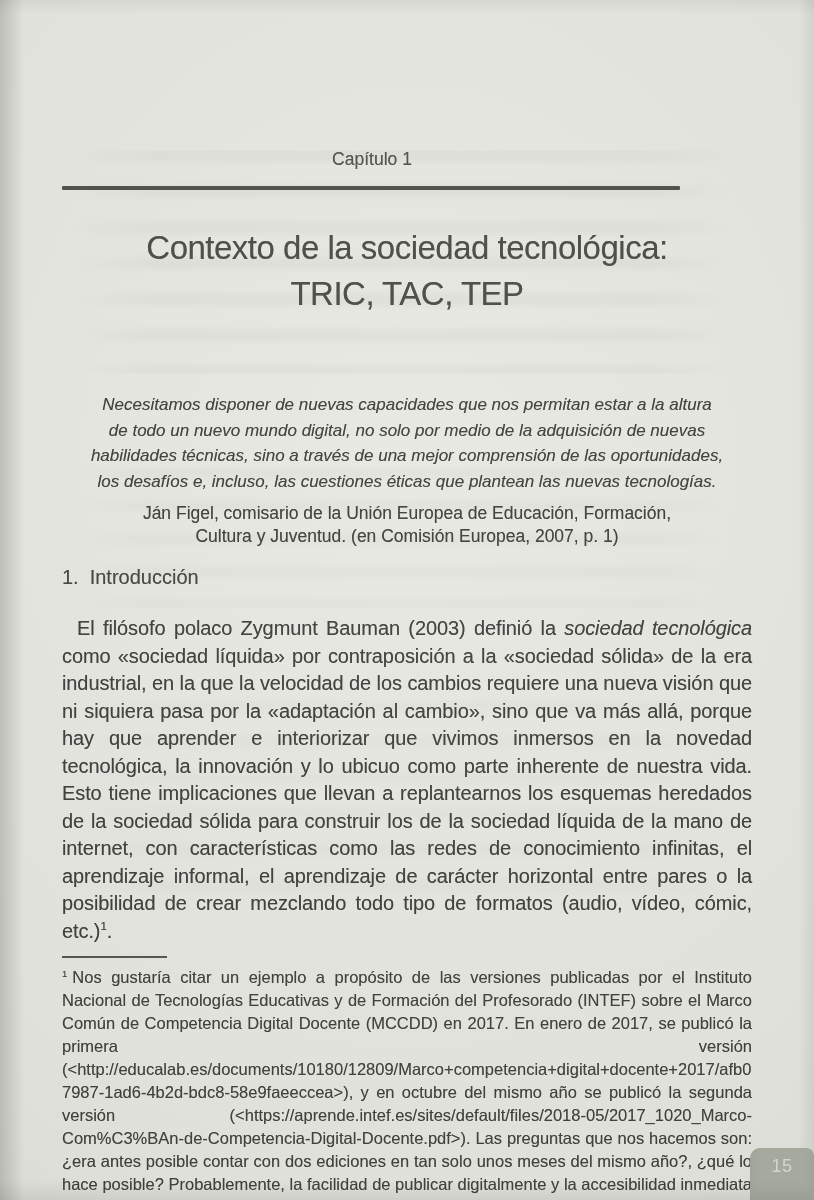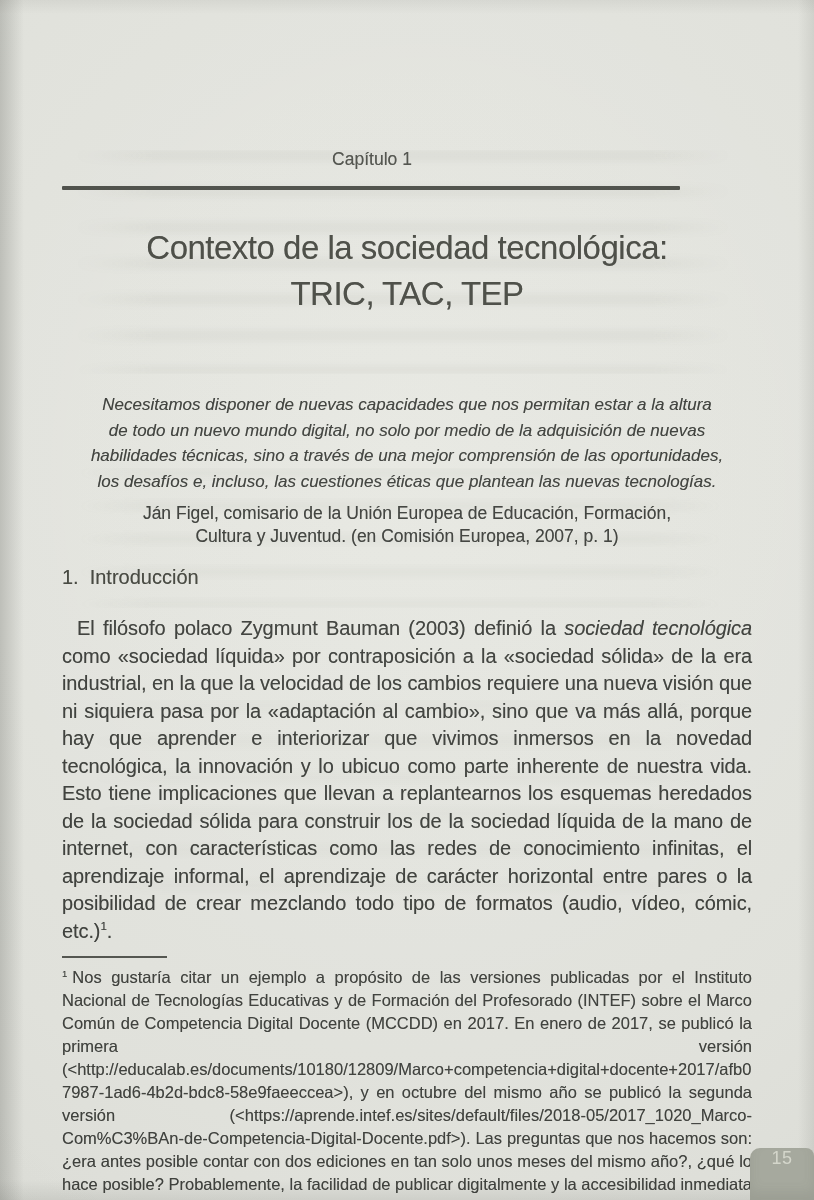--- a/index.html
+++ b/index.html
@@ -59,21 +59,21 @@
   sup{font-size:0.58em; vertical-align:super; line-height:0;}
   .fn-rule{width:105px; height:2px; margin-top:11px; background:#53554f;}
   .footnote{
     margin:8px 0 0 0; font-size:16.5px; line-height:23px;
     text-align:justify; overflow-wrap:anywhere; color:#3f413d;
   }
   .fnmark{margin-right:5px;}
   .page-tab{
     position:absolute; z-index:5; left:750px; top:1148px; width:64px; height:52px;
     background:var(--tab-bg); border-radius:10px 8px 0 0;
-    text-align:center; 
+    text-align:center; padding-top:8px;
     font-size:18px; color:var(--tab-text); letter-spacing:.5px;
     box-shadow:inset 0 -8px 12px rgba(80,82,76,.12);
   }
 </style>
 </head>
 <body>
 
 <div class="photo">
 
   <div class="ghost ghost-a"></div>

